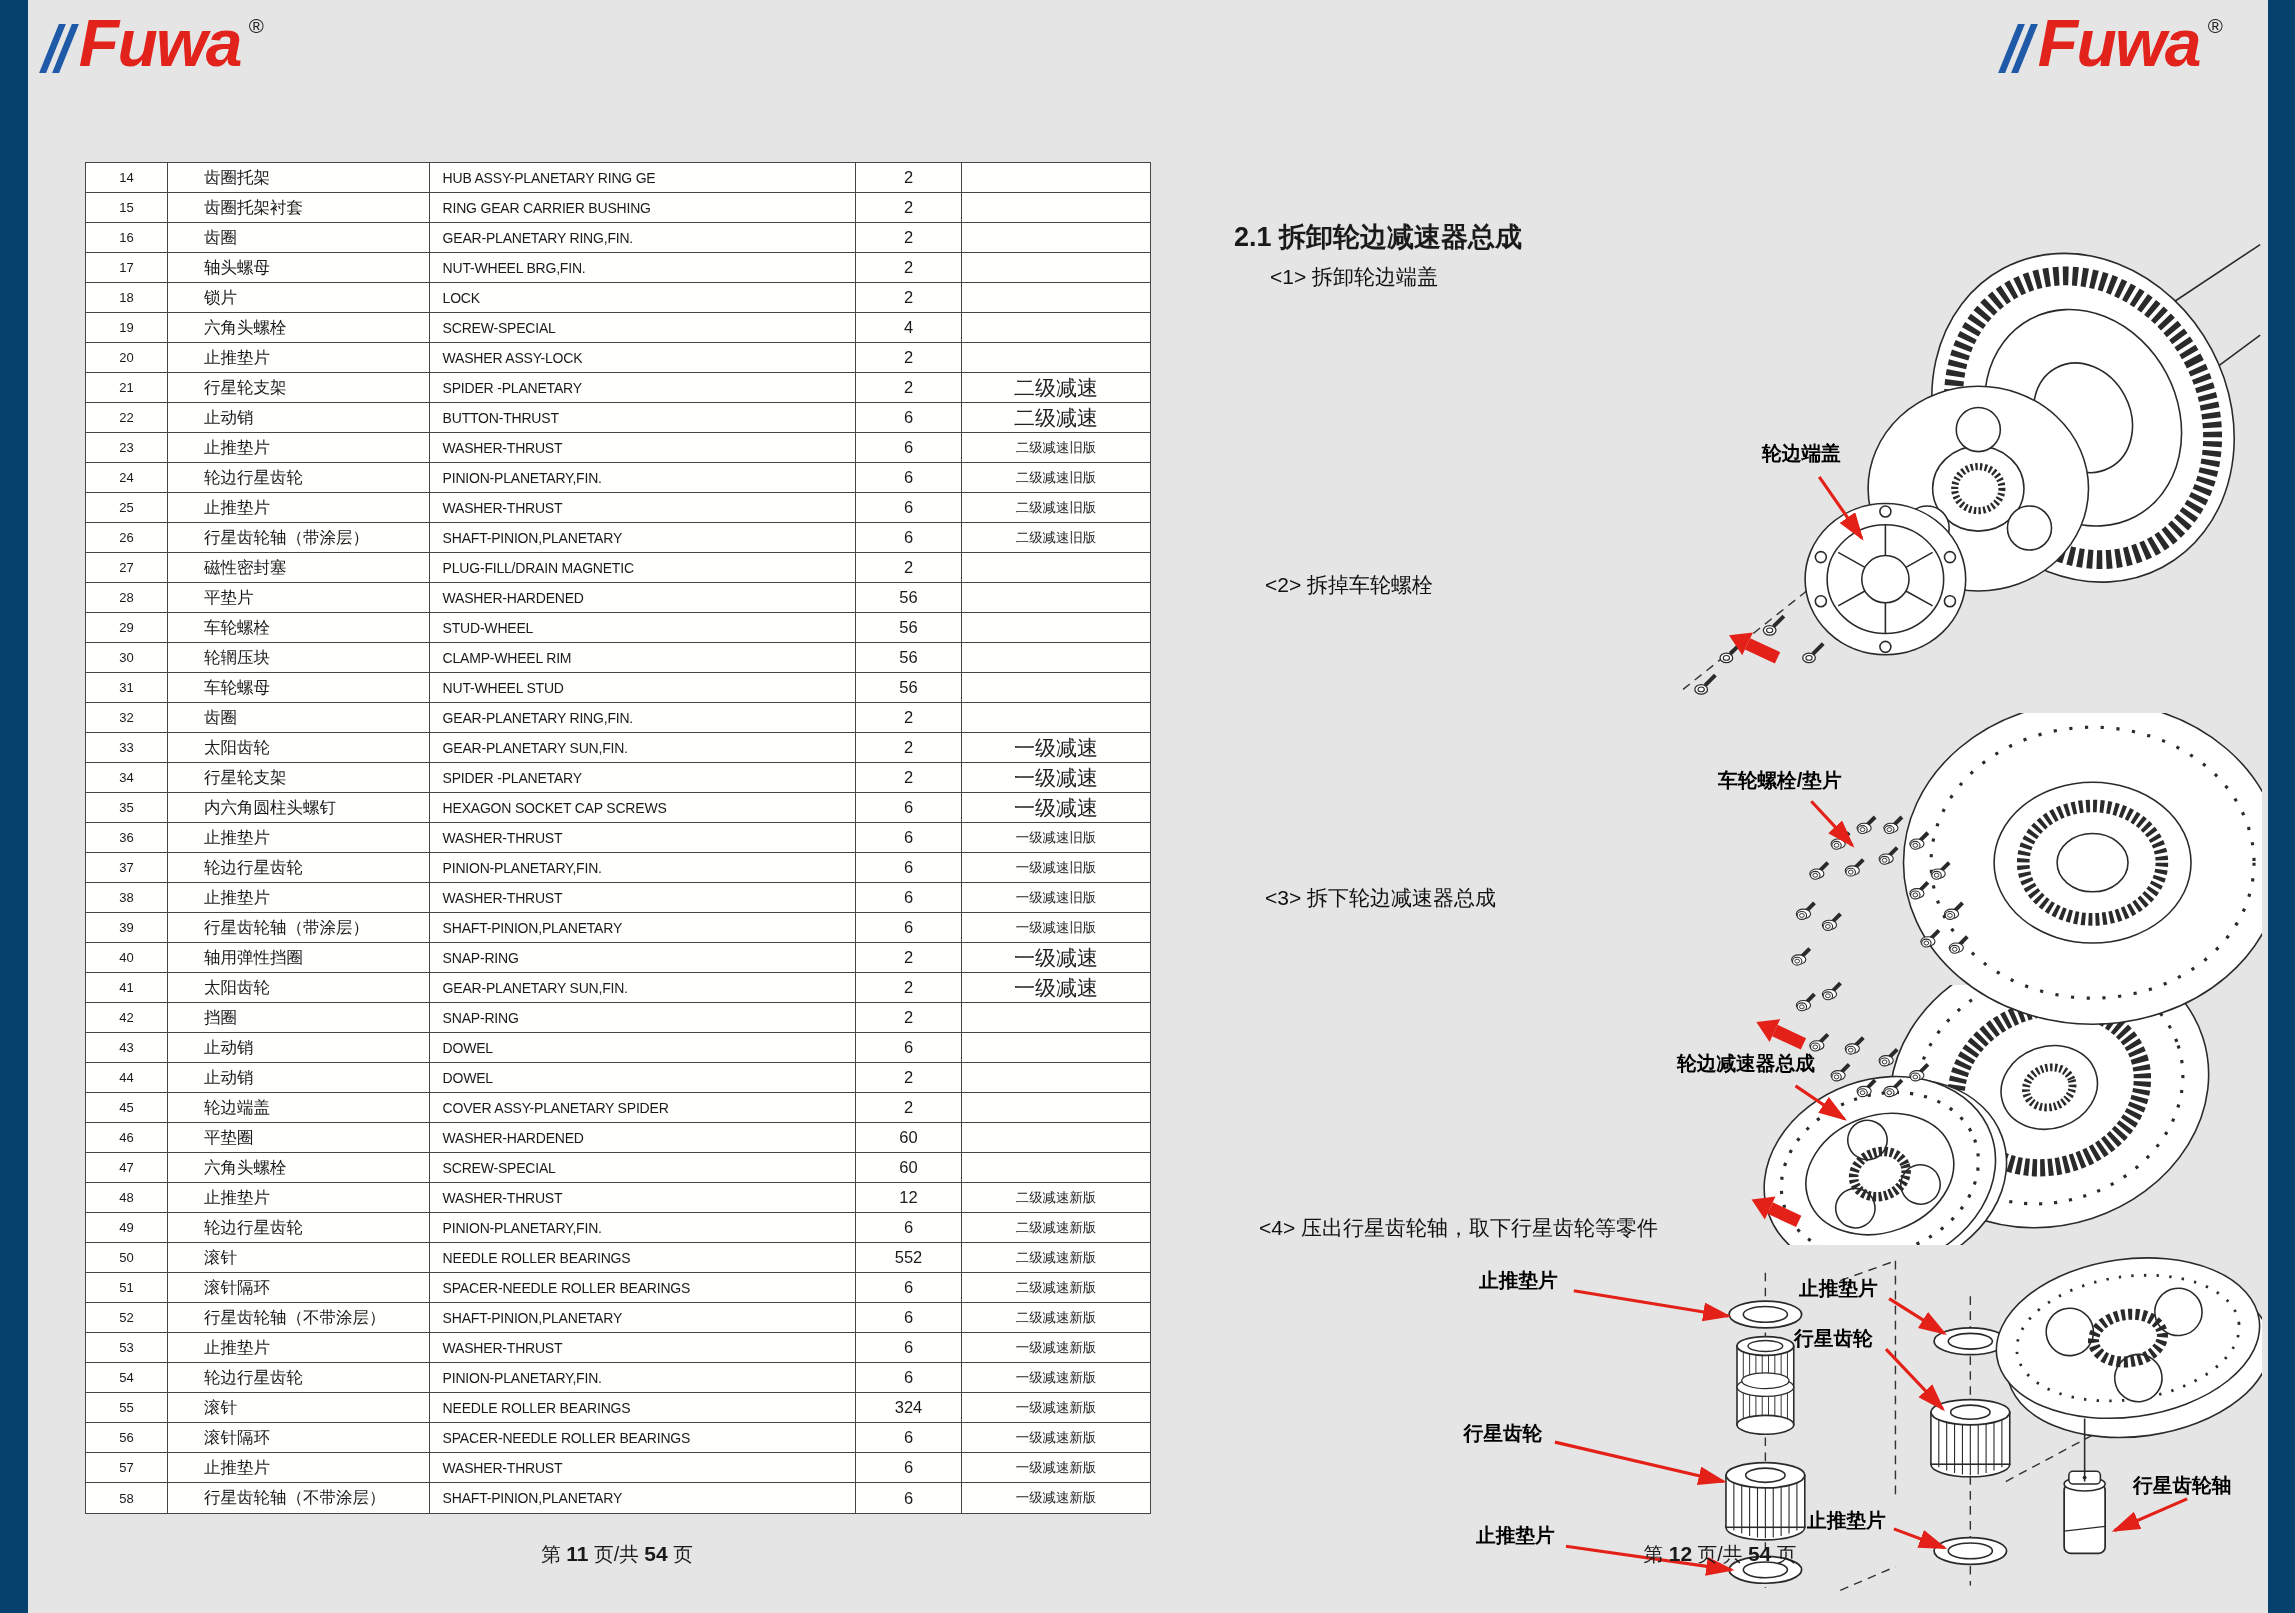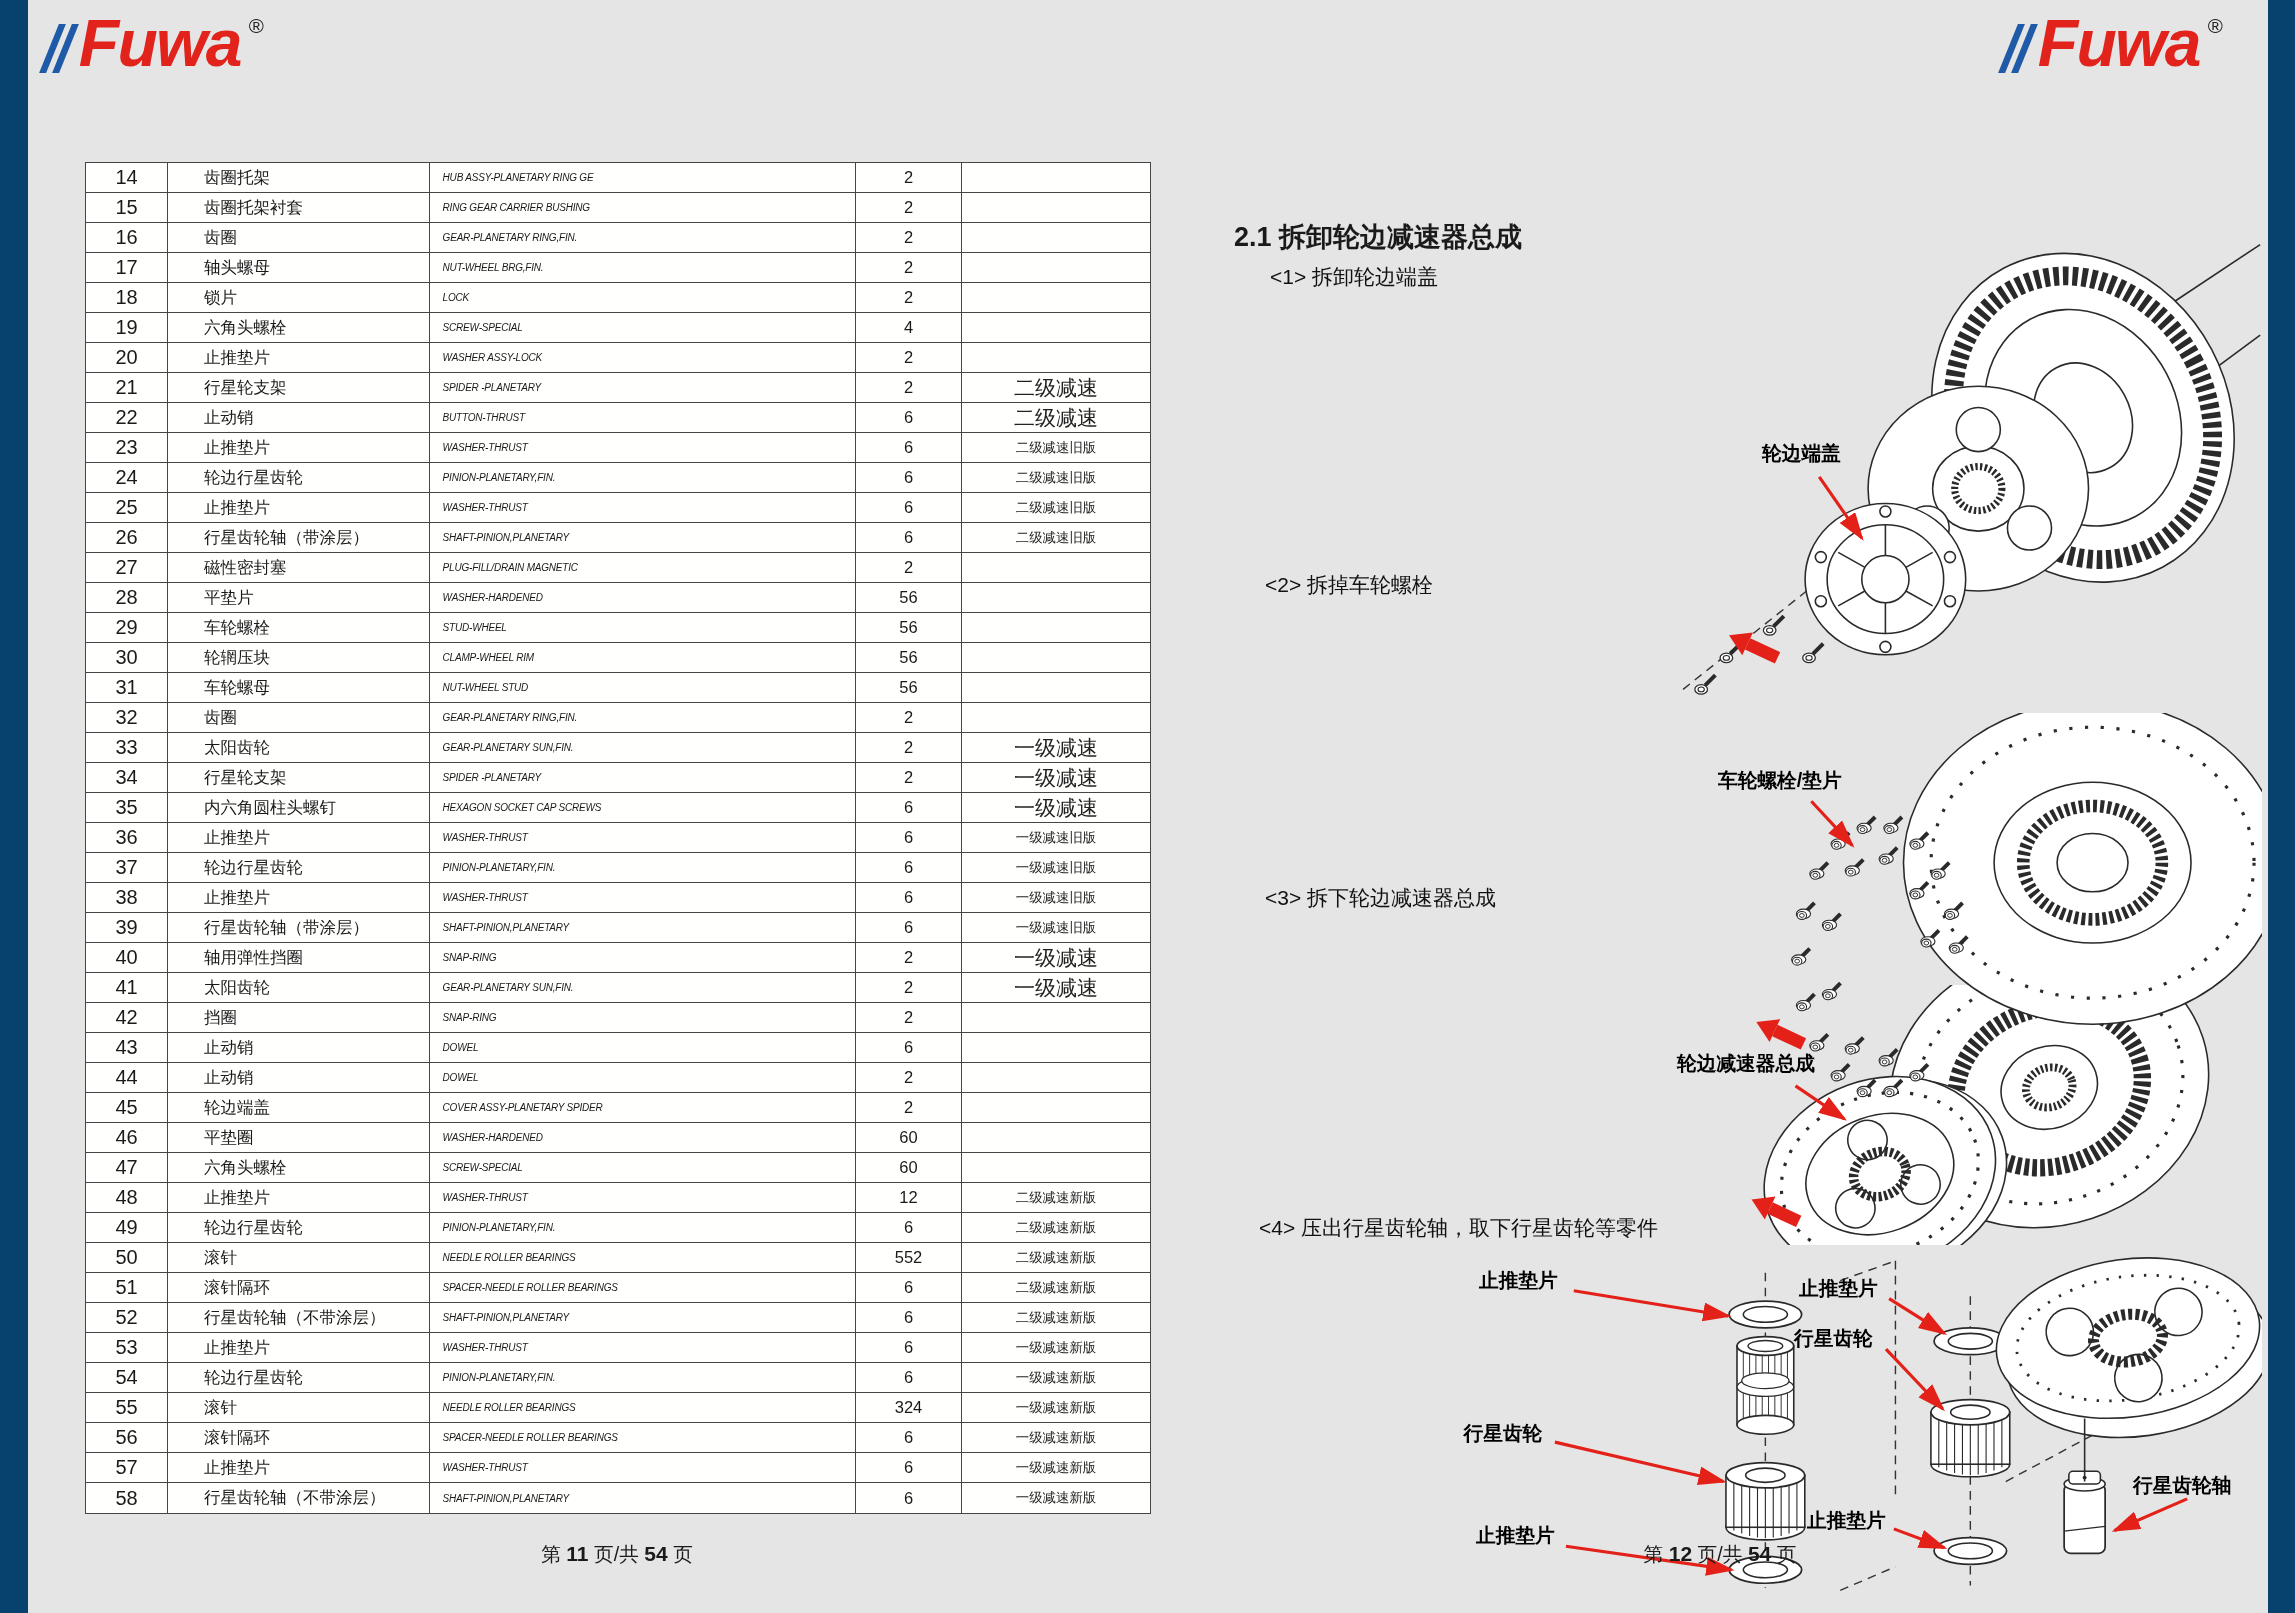--- a/index.html
+++ b/index.html
@@ -17,23 +17,23 @@
               letter-spacing:-1.6px;font-family:"Liberation Sans",sans-serif;}
   .logo .reg{font-size:20.5px;color:#222;margin-left:7.9px;margin-top:4.7px;font-style:normal;font-weight:normal;}
 
   
   #parts-table{position:absolute;left:85px;top:162px;width:1064px;border:1.6px solid #454545;
                display:flex;flex-direction:column;background:#fffffe;}
   .trow{display:flex;height:30px;box-sizing:border-box;border-bottom:0.8px solid #454545;}
   .trow:last-child{border-bottom:none;}
   .tcell{box-sizing:border-box;border-right:0.8px solid #454545;display:flex;align-items:center;overflow:hidden;}
   .tcell:last-child{border-right:none;}
-  .c-no{width:82px;justify-content:center;font-size:20px;}
+  .c-no{width:82px;justify-content:center;font-size:13px;}
   .c-cn{width:262px;padding-left:36px;font-size:16.5px;}
-  .c-en{width:426px;padding-left:12.6px;font-size:10px;letter-spacing:-0.2px;font-style:italic;}
+  .c-en{width:426px;padding-left:12.6px;font-size:14px;letter-spacing:-0.2px;}
   .c-qty{width:106px;justify-content:center;font-size:16.5px;}
   .c-note{width:188px;justify-content:center;font-size:13.4px;color:#222;}
   .c-note.note-big{font-size:21px;}
 
   
   .footer{position:absolute;font-size:19.7px;color:#1a1a1a;white-space:nowrap;}
   .footer b{font-size:21px;}
 
   
   #chapter-title{position:absolute;left:1237px;top:151px;width:1017px;text-align:center;

